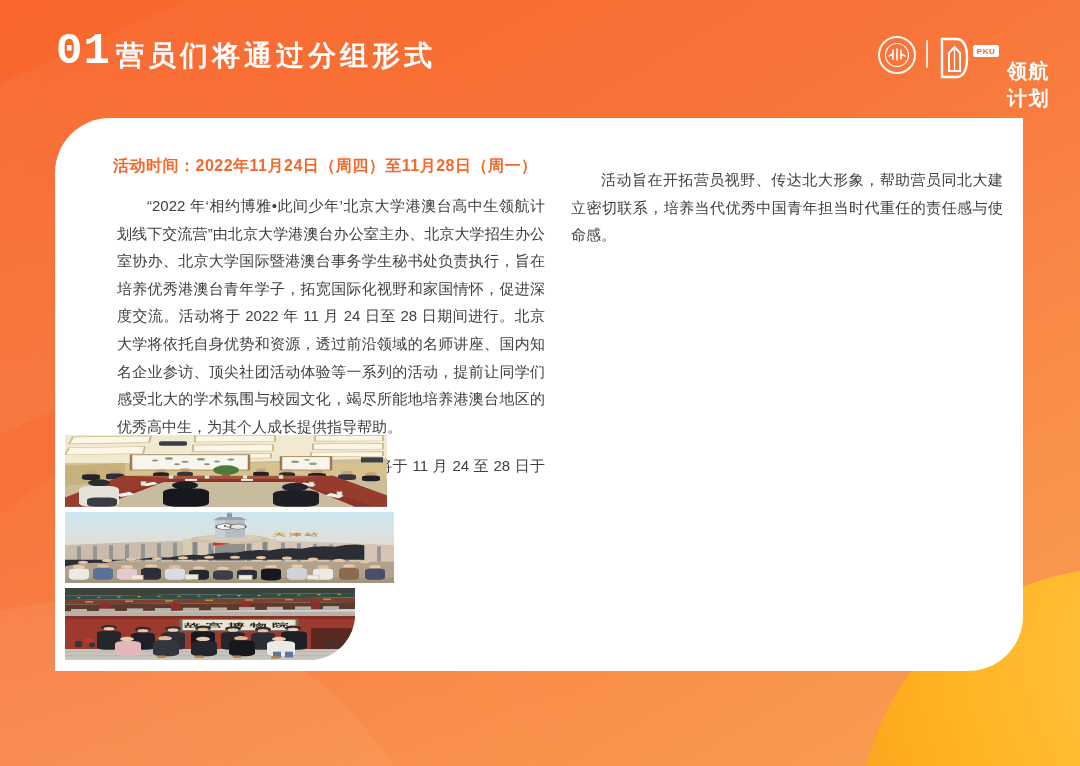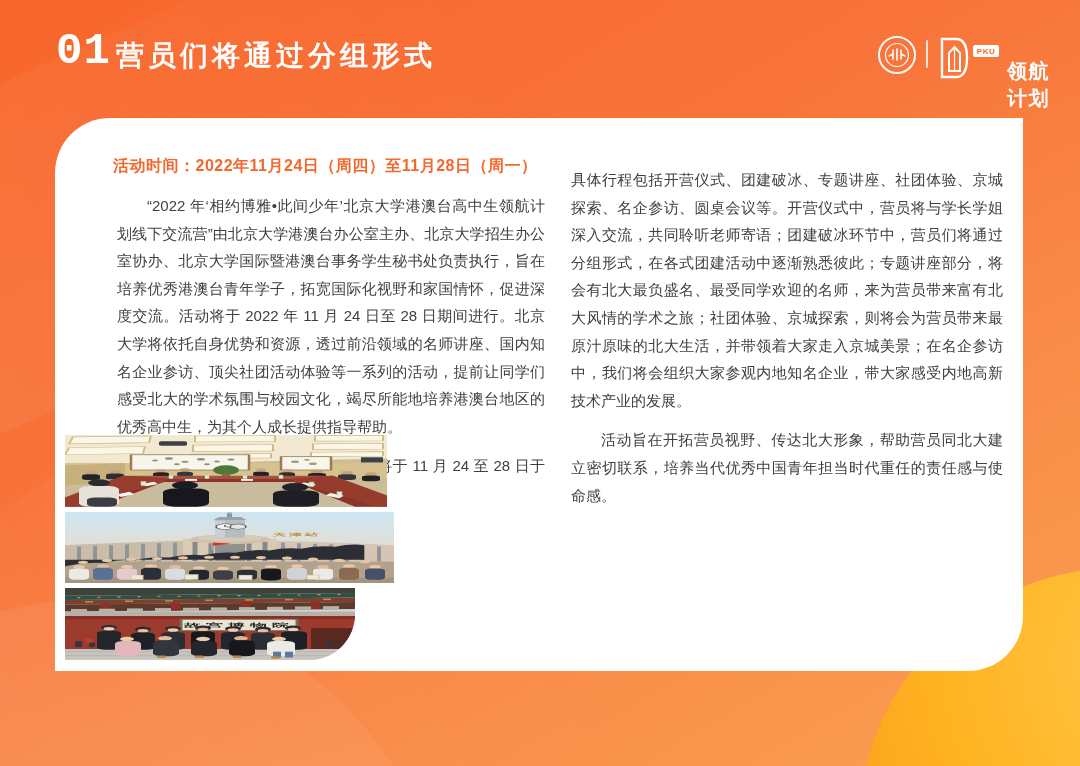--- a/index.html
+++ b/index.html
@@ -128,21 +128,20 @@
   <div class="card">
 
     <div class="highlight">活动时间：2022年11月24日（周四）至11月28日（周一）</div>
 
     <div class="col col-left">
       <p class="indent">“2022 年‘相约博雅•此间少年’北京大学港澳台高中生领航计划线下交流营”由北京大学港澳台办公室主办、北京大学招生办公室协办、北京大学国际暨港澳台事务学生秘书处负责执行，旨在培养优秀港澳台青年学子，拓宽国际化视野和家国情怀，促进深度交流。活动将于 2022 年 11 月 24 日至 28 日期间进行。北京大学将依托自身优势和资源，透过前沿领域的名师讲座、国内知名企业参访、顶尖社团活动体验等一系列的活动，提前让同学们感受北大的学术氛围与校园文化，竭尽所能地培养港澳台地区的优秀高中生，为其个人成长提供指导帮助。</p>
       <p class="indent">本次项目形式为线下交流营，暂定将于 11 月 24 至 28 日于北京举行，</p>
     </div>
 
     <div class="col col-right">
-      <p>具体行程包括开营仪式、团建破冰、专题讲座、社团体验、京城探索、名企参访、圆桌会议等。开营仪式中，营员将与学长学姐深入交流，共同聆听老师寄语；团建破冰环节中，营员们将通过分组形式，在各式团建活动中逐渐熟悉彼此；专题讲座部分，将会有北大最负盛名、最受同学欢迎的名师，来为营员带来富有北大风情的学术之旅；社团体验、京城探索，则将会为营员带来最原汁原味的北大生活，并带领着大家走入京城美景；在名企参访中，我们将会组织大家参观内地知名企业，带大家感受内地高新技术产业的发展。</p>
       <p class="indent">活动旨在开拓营员视野、传达北大形象，帮助营员同北大建立密切联系，培养当代优秀中国青年担当时代重任的责任感与使命感。</p>
     </div>
 
     <div class="photos">
 
       <div class="photo photo-1">
         <svg viewBox="0 0 322 225" preserveAspectRatio="none">
           <rect width="322" height="225" fill="#cdbd97"></rect>
 
           <polygon points="0,0 322,0 322,74 0,96" fill="#f1e9d2"></polygon>

